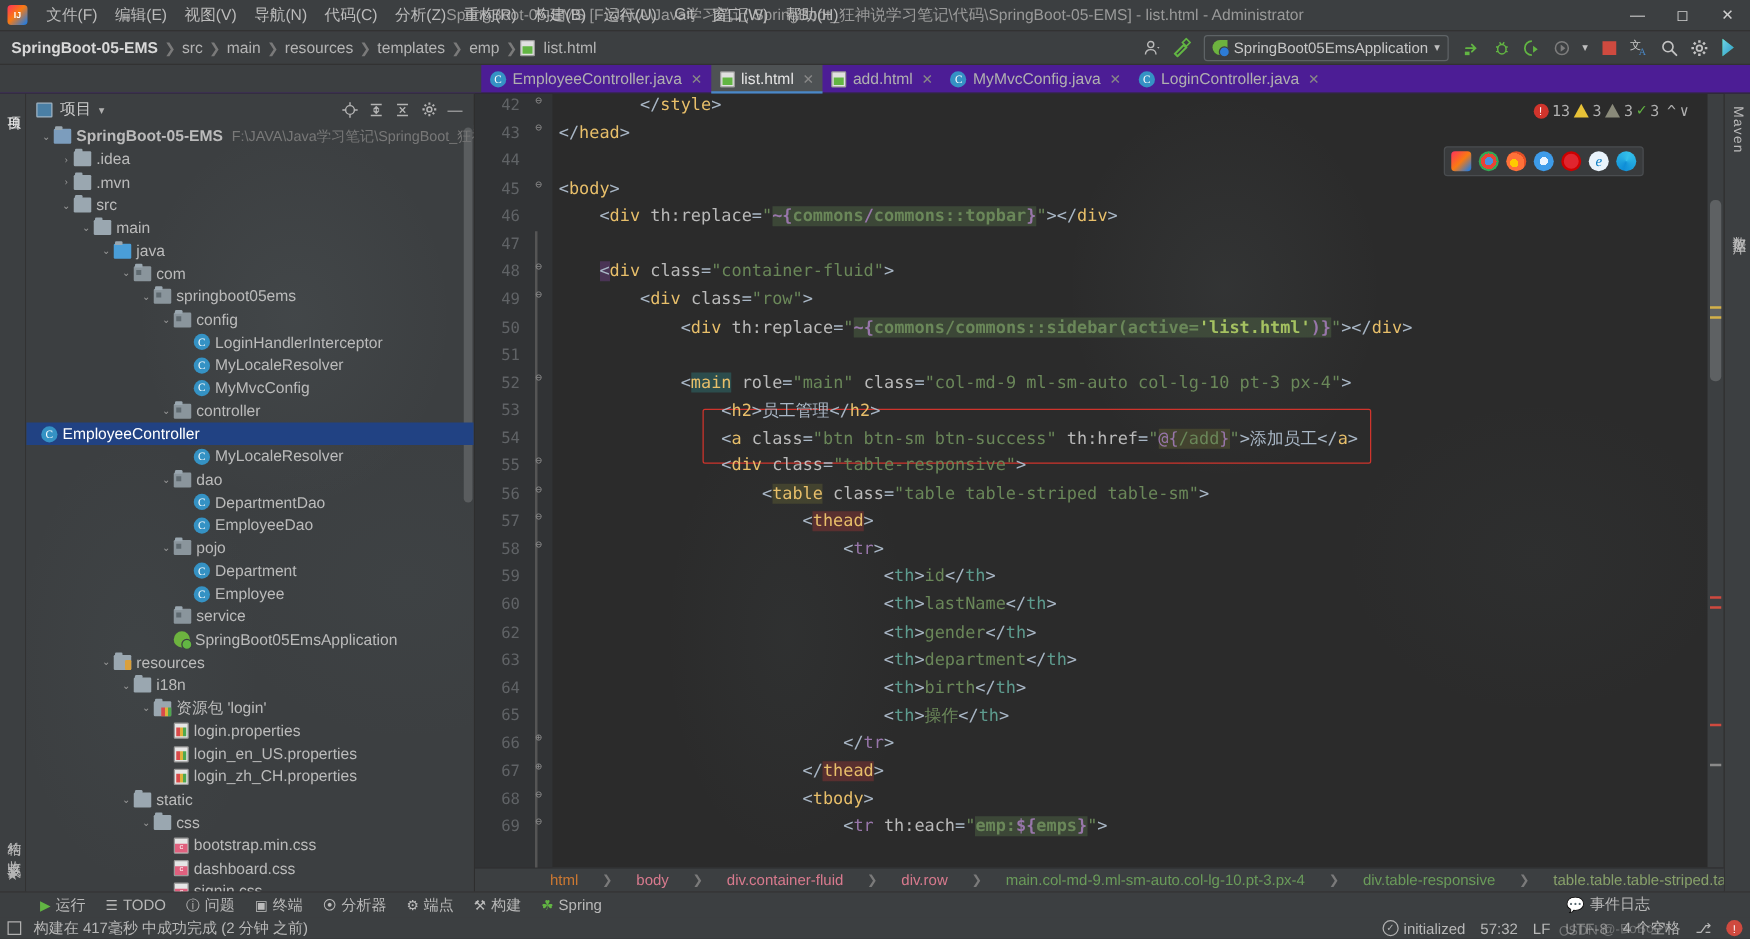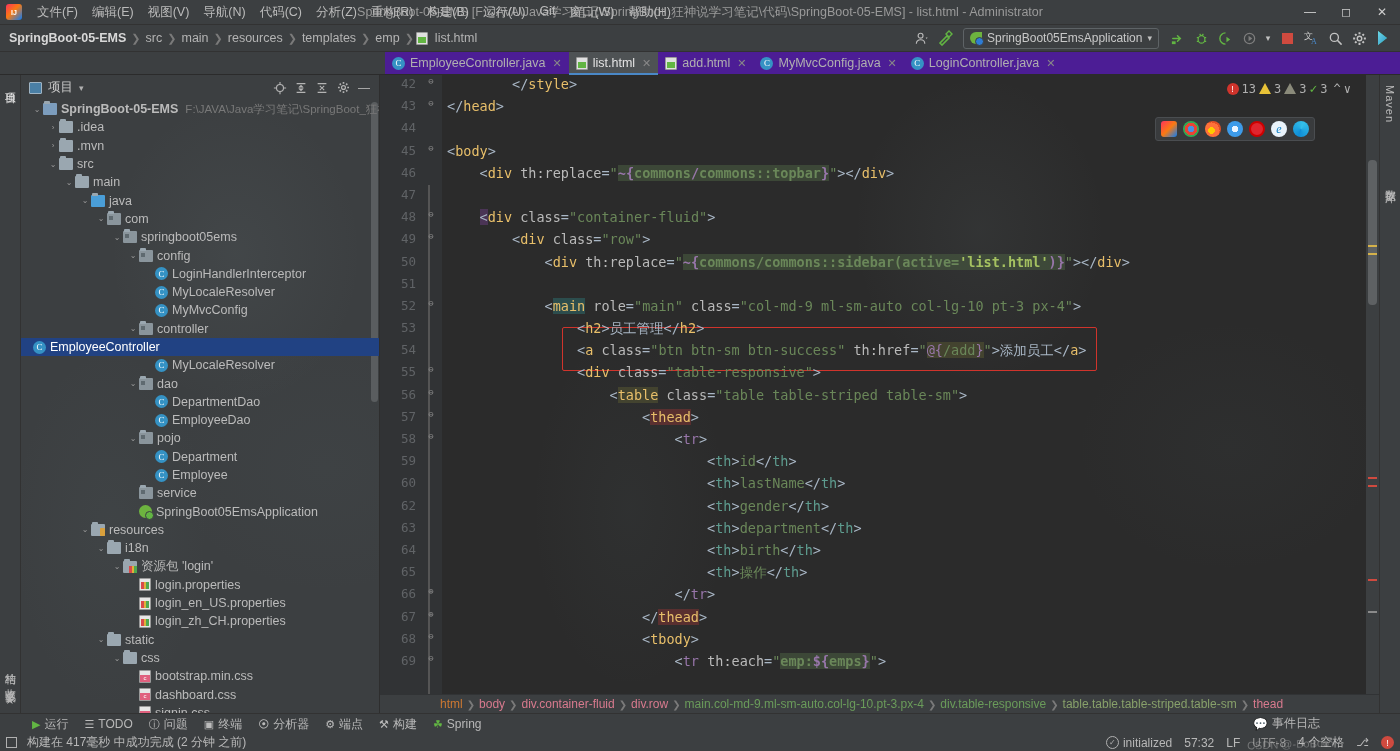--- a/index.html
+++ b/index.html
@@ -314,21 +314,21 @@
     background: #3c3f41;
   }
   #editor-thumb {
     position: absolute; right: 2px; top: 85px; width: 9px; height: 145px;
     background: #5e6163; border-radius: 4px;
   }
   .marker { position: absolute; right: 2px; width: 9px; height: 2px; }
 
   #bcrumb {
     height: 19px; background: #3c3f41; display: flex; align-items: center;
-    padding-left: 60px; gap: 2px; font-size: 12px; flex: none;
+    padding-left: 60px; gap: 17px; font-size: 12px; flex: none;
     border-top: 1px solid #313335; overflow: hidden;
   }
   .bc { white-space: nowrap; }
   .bc-sep { color: #7a7a7a; font-size: 10px; padding: 0 2px;}
   .bc.pink { color: #cc7832; }
   .bc.rose { color: #d87a8e; }
   .bc.green{ color: #6a9b5a; }
   .bc.teal { color: #87a06a; }
 
   

